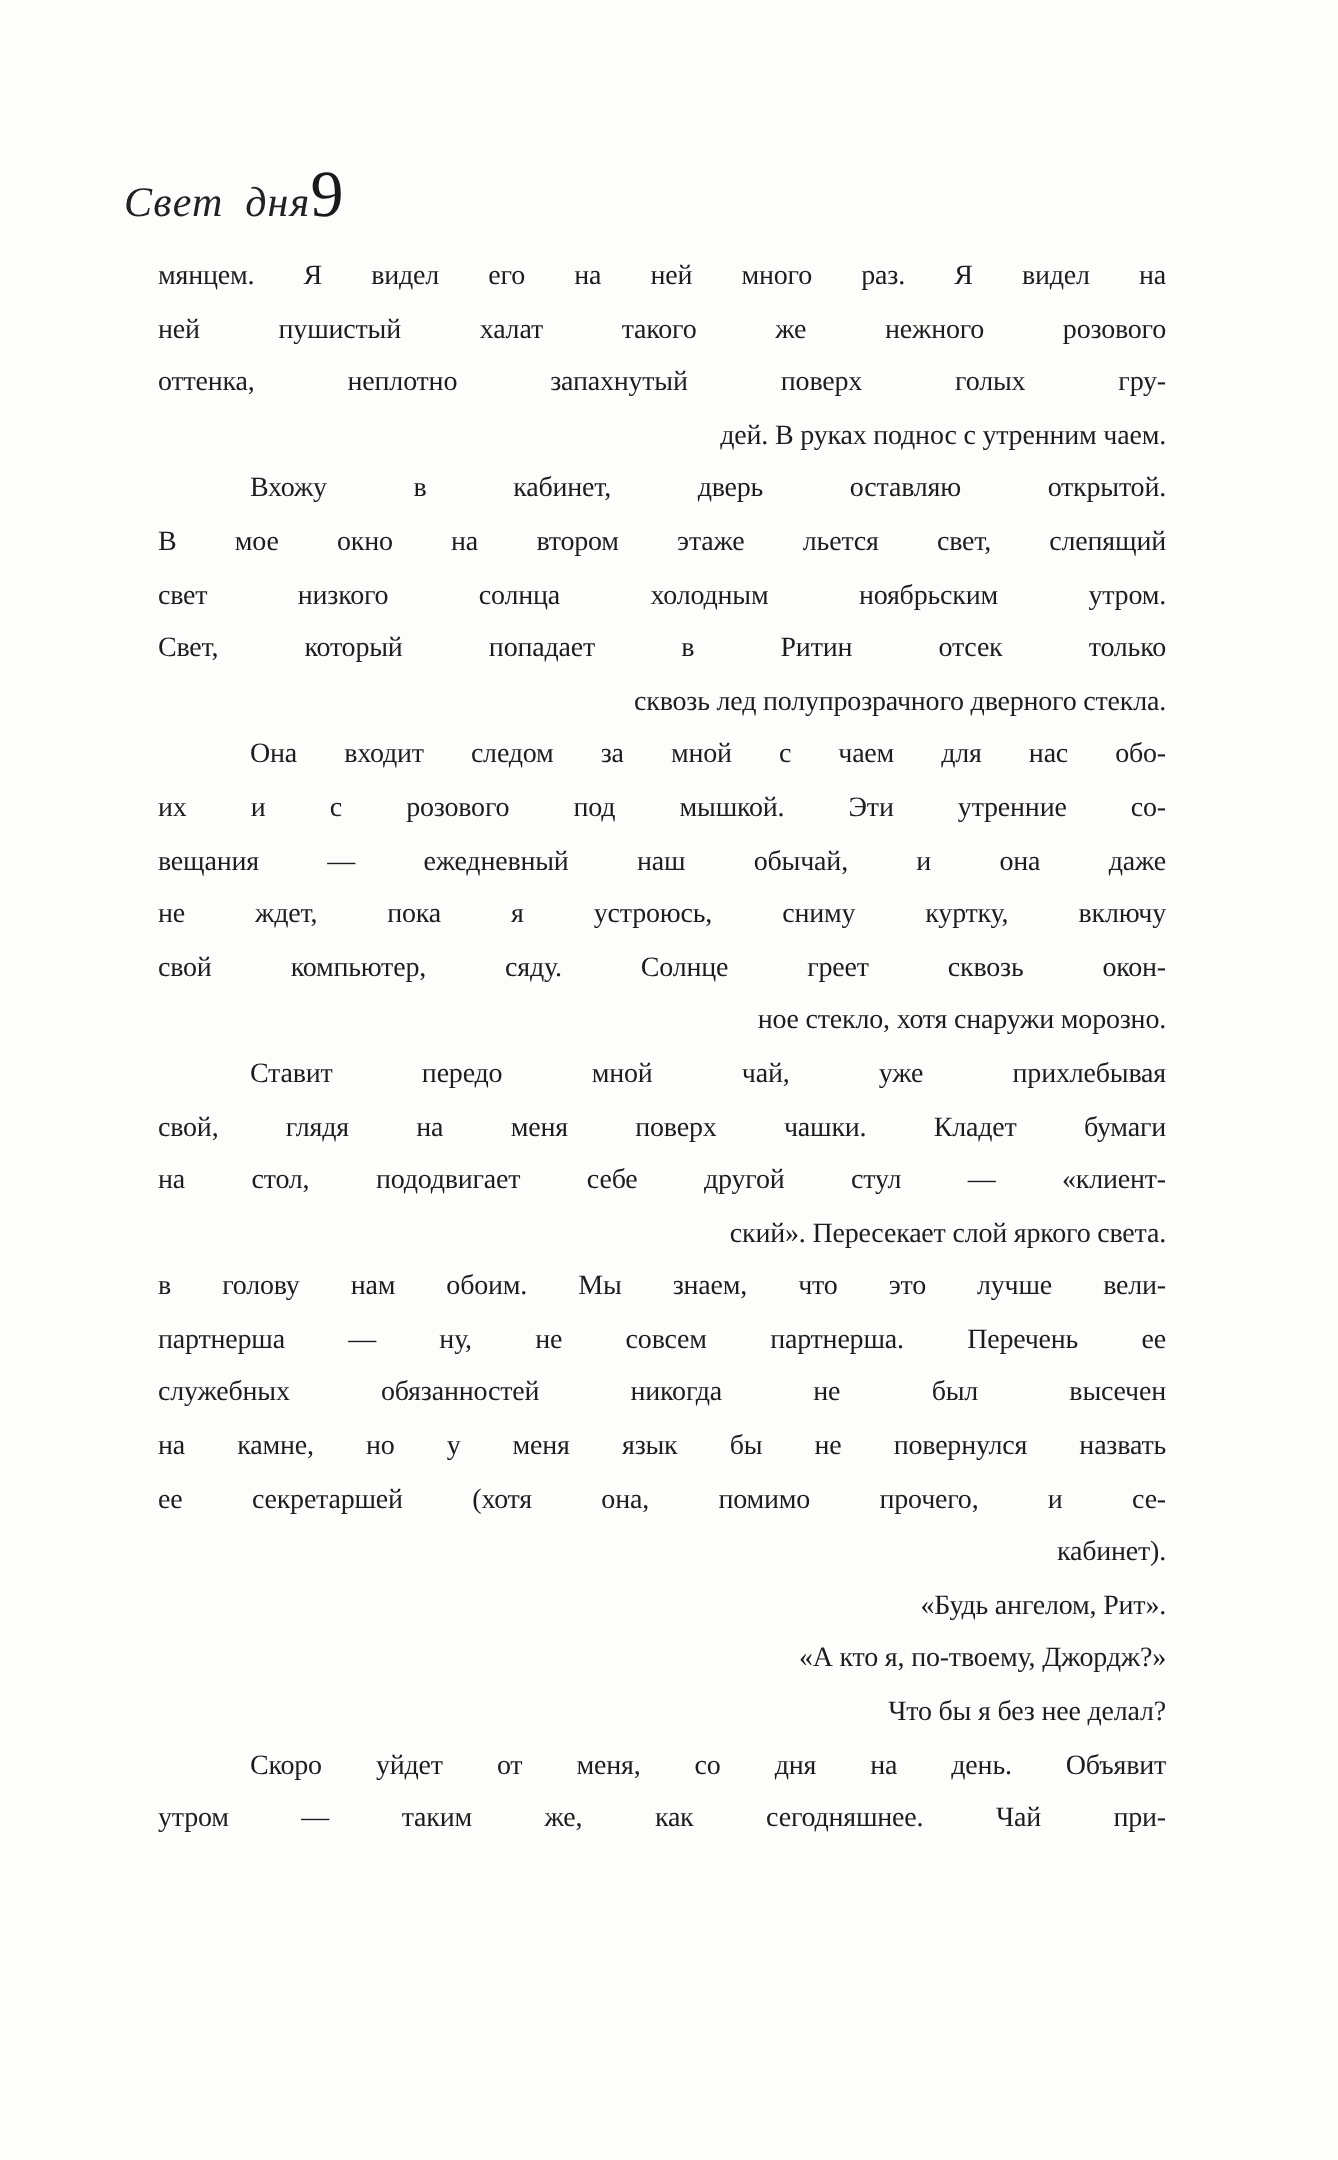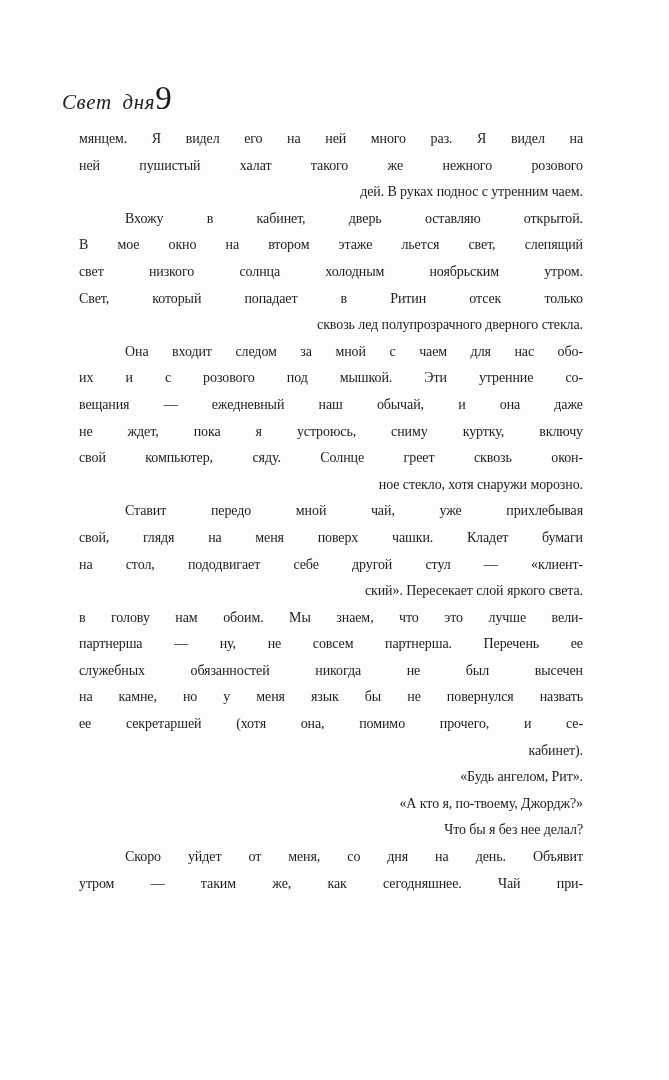--- a/index.html
+++ b/index.html
@@ -64,20 +64,21 @@
 
   <div class="running-header">
     <span class="running-title">Свет дня</span>
     <span class="page-number">9</span>
   </div>
 
   <div class="text-block">
       <div class="paragraph">
         <div class="line">мянцем. Я видел его на ней много раз. Я видел на</div>
         <div class="line">ней пушистый халат такого же нежного розового</div>
+        <div class="line">оттенка, неплотно запахнутый поверх голых гру-</div>
         <div class="line no-just">дей. В руках поднос с утренним чаем.</div>
       </div>
       <div class="paragraph">
         <div class="line indent">Вхожу в кабинет, дверь оставляю открытой.</div>
         <div class="line">В мое окно на втором этаже льется свет, слепящий</div>
         <div class="line">свет низкого солнца холодным ноябрьским утром.</div>
         <div class="line">Свет, который попадает в Ритин отсек только</div>
         <div class="line no-just">сквозь лед полупрозрачного дверного стекла.</div>
       </div>
       <div class="paragraph">

